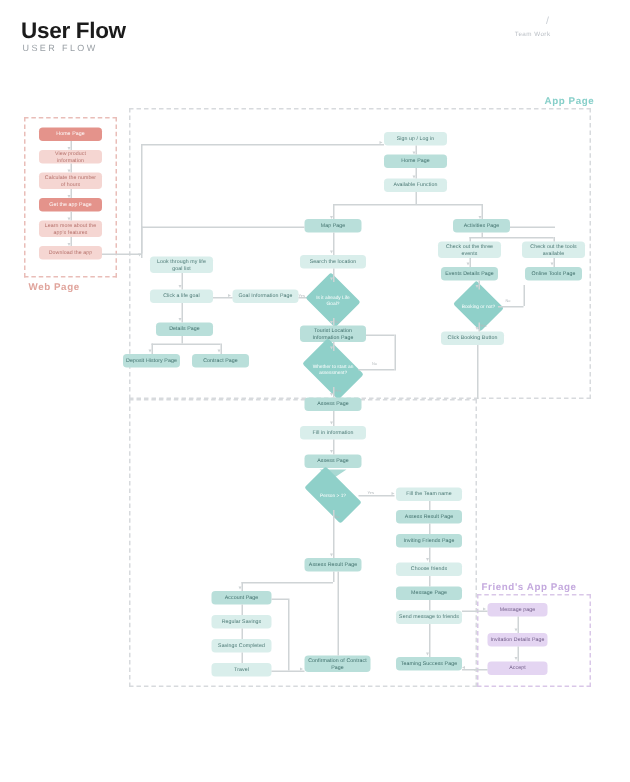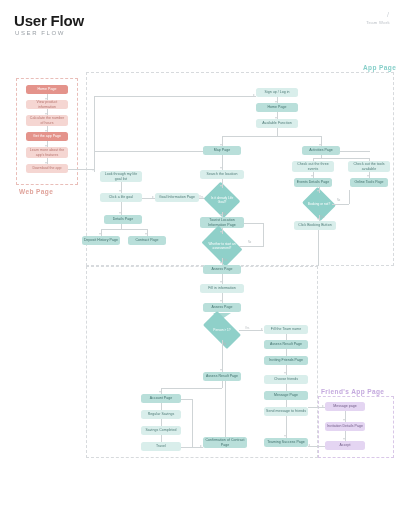--- a/index.html
+++ b/index.html
@@ -2,21 +2,21 @@
 <html><head>
 <meta charset="utf-8">
 <style>
   html,body{margin:0;padding:0;}
   body{
     width:420px;height:521px;background:#ffffff;
     font-family:"Liberation Sans", sans-serif;
     overflow:hidden;position:relative;
   }
   
-  .header{position:absolute;left:0;top:0;width:380px;height:60px;padding-left:23px;}
+  .header{position:absolute;left:0;top:0;width:380px;height:60px;}
   .title{
     position:absolute;left:14px;top:12px;
     font-size:15px;font-weight:bold;color:#1b1b1b;letter-spacing:-0.2px;
   }
   .subtitle{
     position:absolute;left:15px;top:30px;
     font-size:6px;color:#9aa0a6;letter-spacing:1.6px;
   }
   .teamwork{
     position:absolute;right:13px;top:20px;

